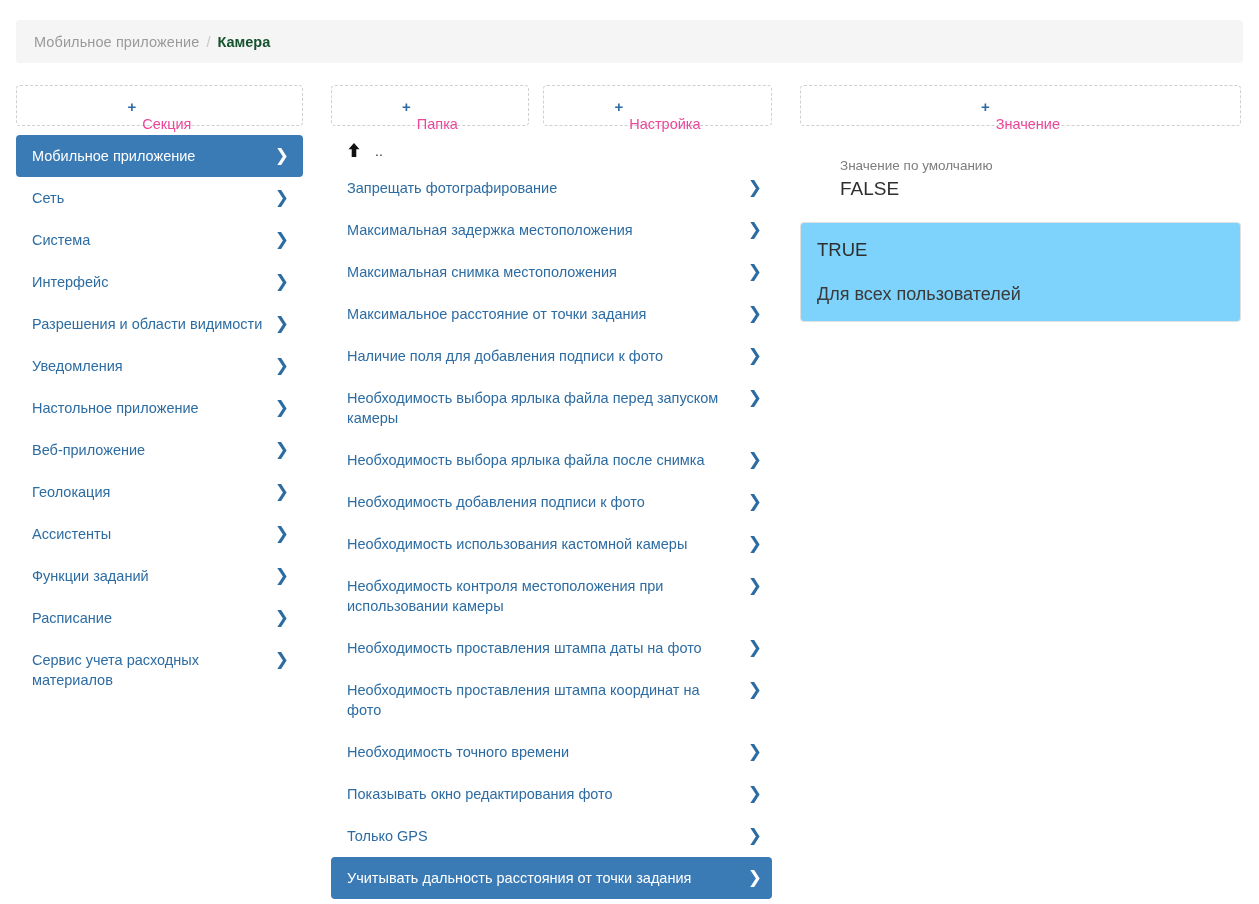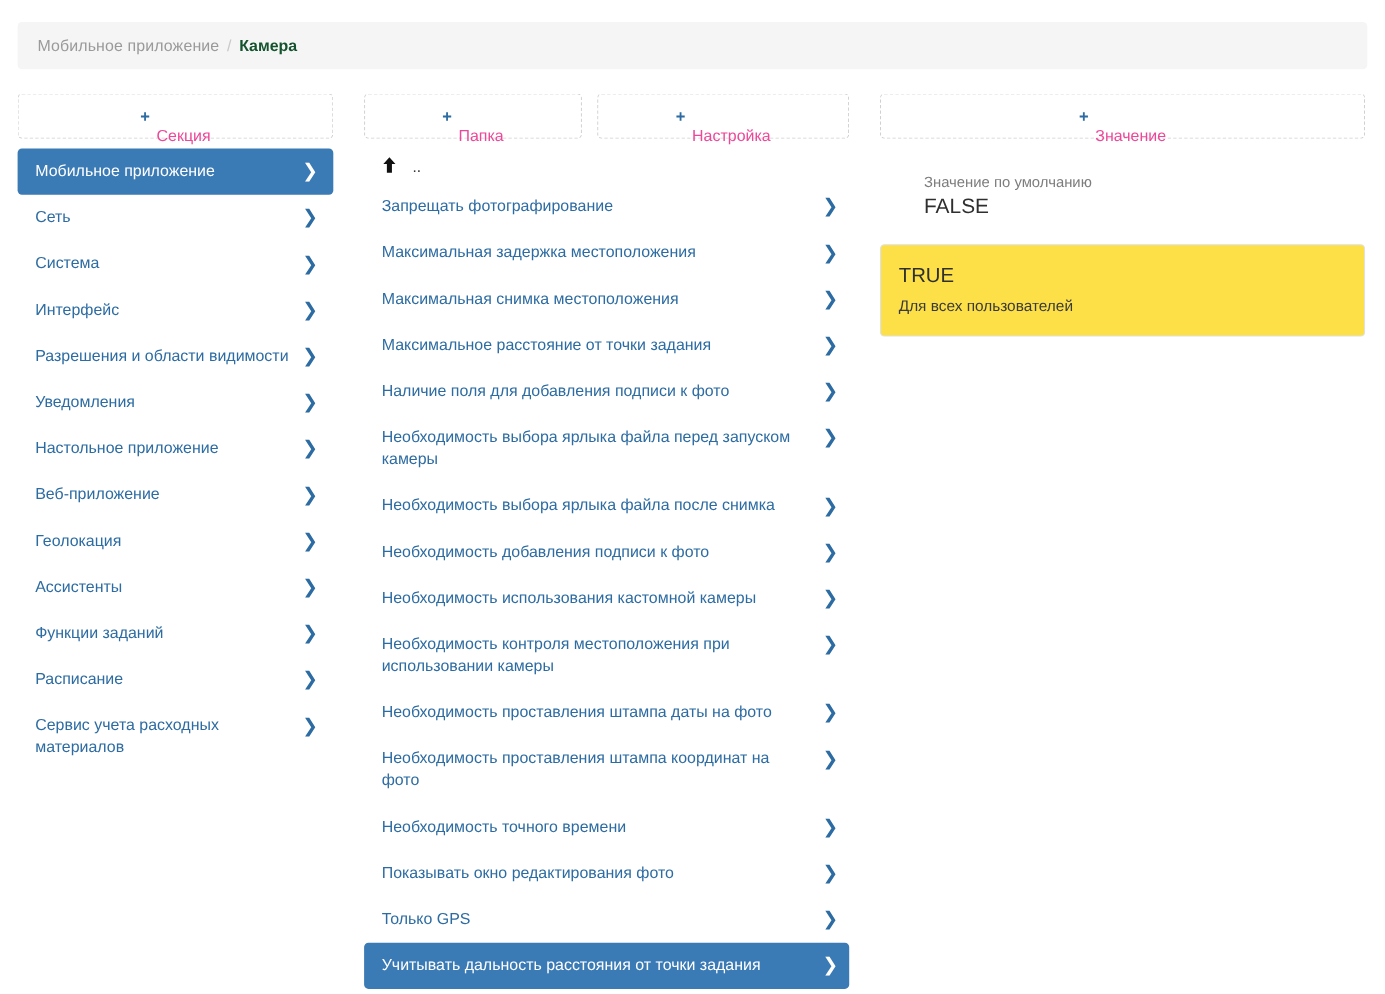--- a/index.html
+++ b/index.html
@@ -146,34 +146,34 @@
     font-size: 19px;
     line-height: 26px;
     margin-top: 1px;
   }
   .value-card {
     position: absolute;
     left: 800px; top: 222px;
     width: 441px;
     border: 1px solid #e0e0e0;
     border-radius: 4px;
-    background: #fde047;
+    background: #7dd3fc;
     padding: 14px 4px 16px 16px;
     cursor: pointer;
   }
   .value-card-title {
     font-size: 18.5px;
     color: #2f2f2f;
     line-height: 26px;
   }
   .value-card-sub {
-    font-size: 14px;
+    font-size: 18px;
     color: #3a3a3a;
     line-height: 22px;
-    margin-top: 4px;
+    margin-top: 20px;
   }
 </style>
 </head>
 <body>
 
 <div class="breadcrumb-bar">
   <span class="crumb">Мобильное приложение</span>
   <span class="crumb-sep">/</span>
   <span class="crumb-current">Камера</span>
 </div>

